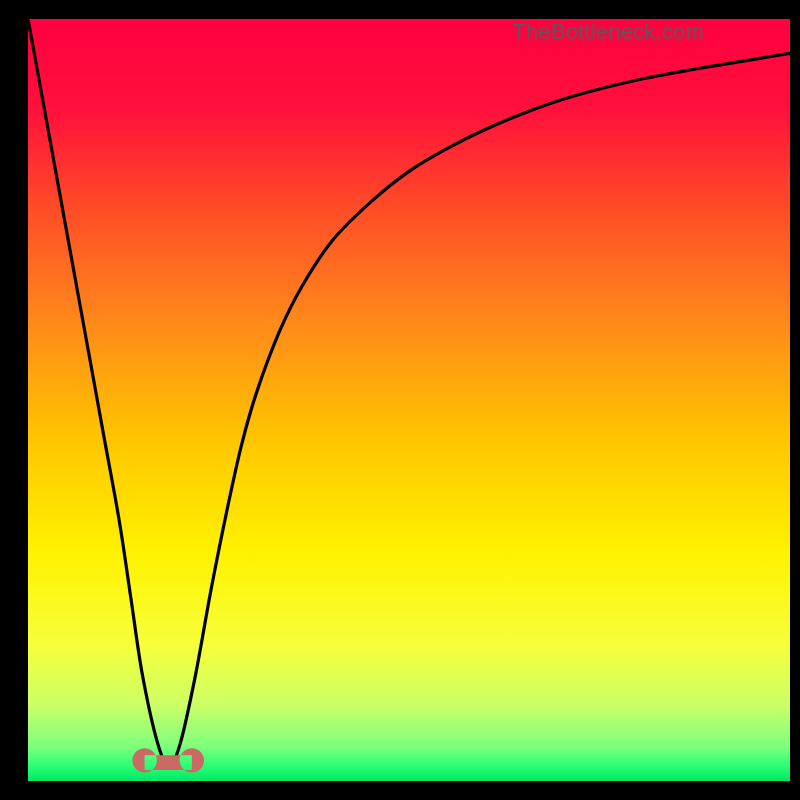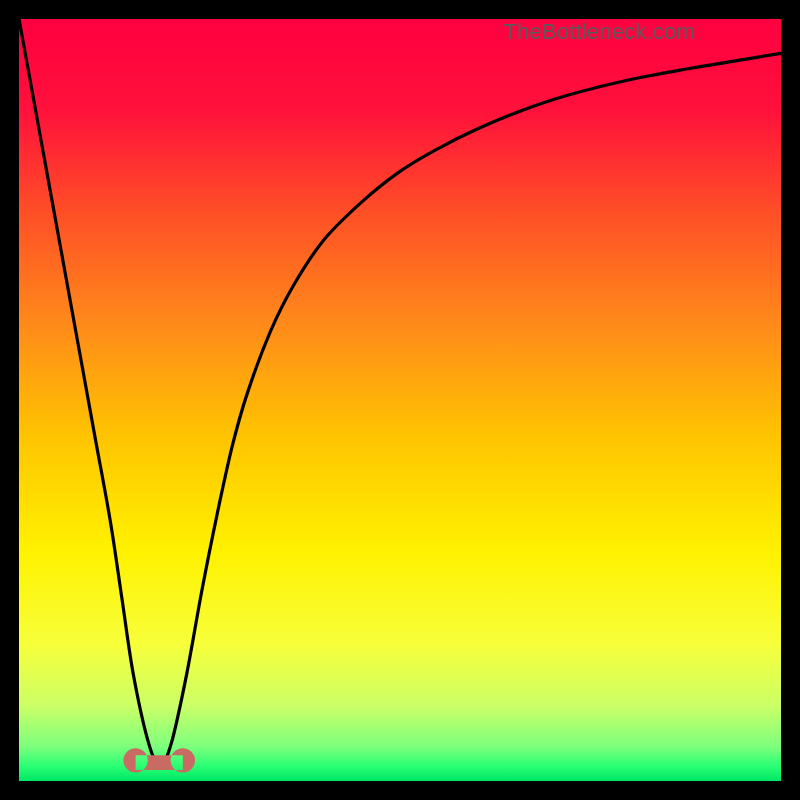--- a/index.html
+++ b/index.html
@@ -6,21 +6,21 @@
     margin: 0;
     padding: 0;
     width: 800px;
     height: 800px;
     background: #000;
     overflow: hidden;
     font-family: Arial, Helvetica, sans-serif;
   }
   .frame {
     position: absolute;
-    left: 19px;
+    left: 28px;
     top: 19px;
     width: 682px;
     height: 762px;
     background: #000;
   }
   .plot {
     position: absolute;
     left: 0;
     top: 0;
     width: 762px;

